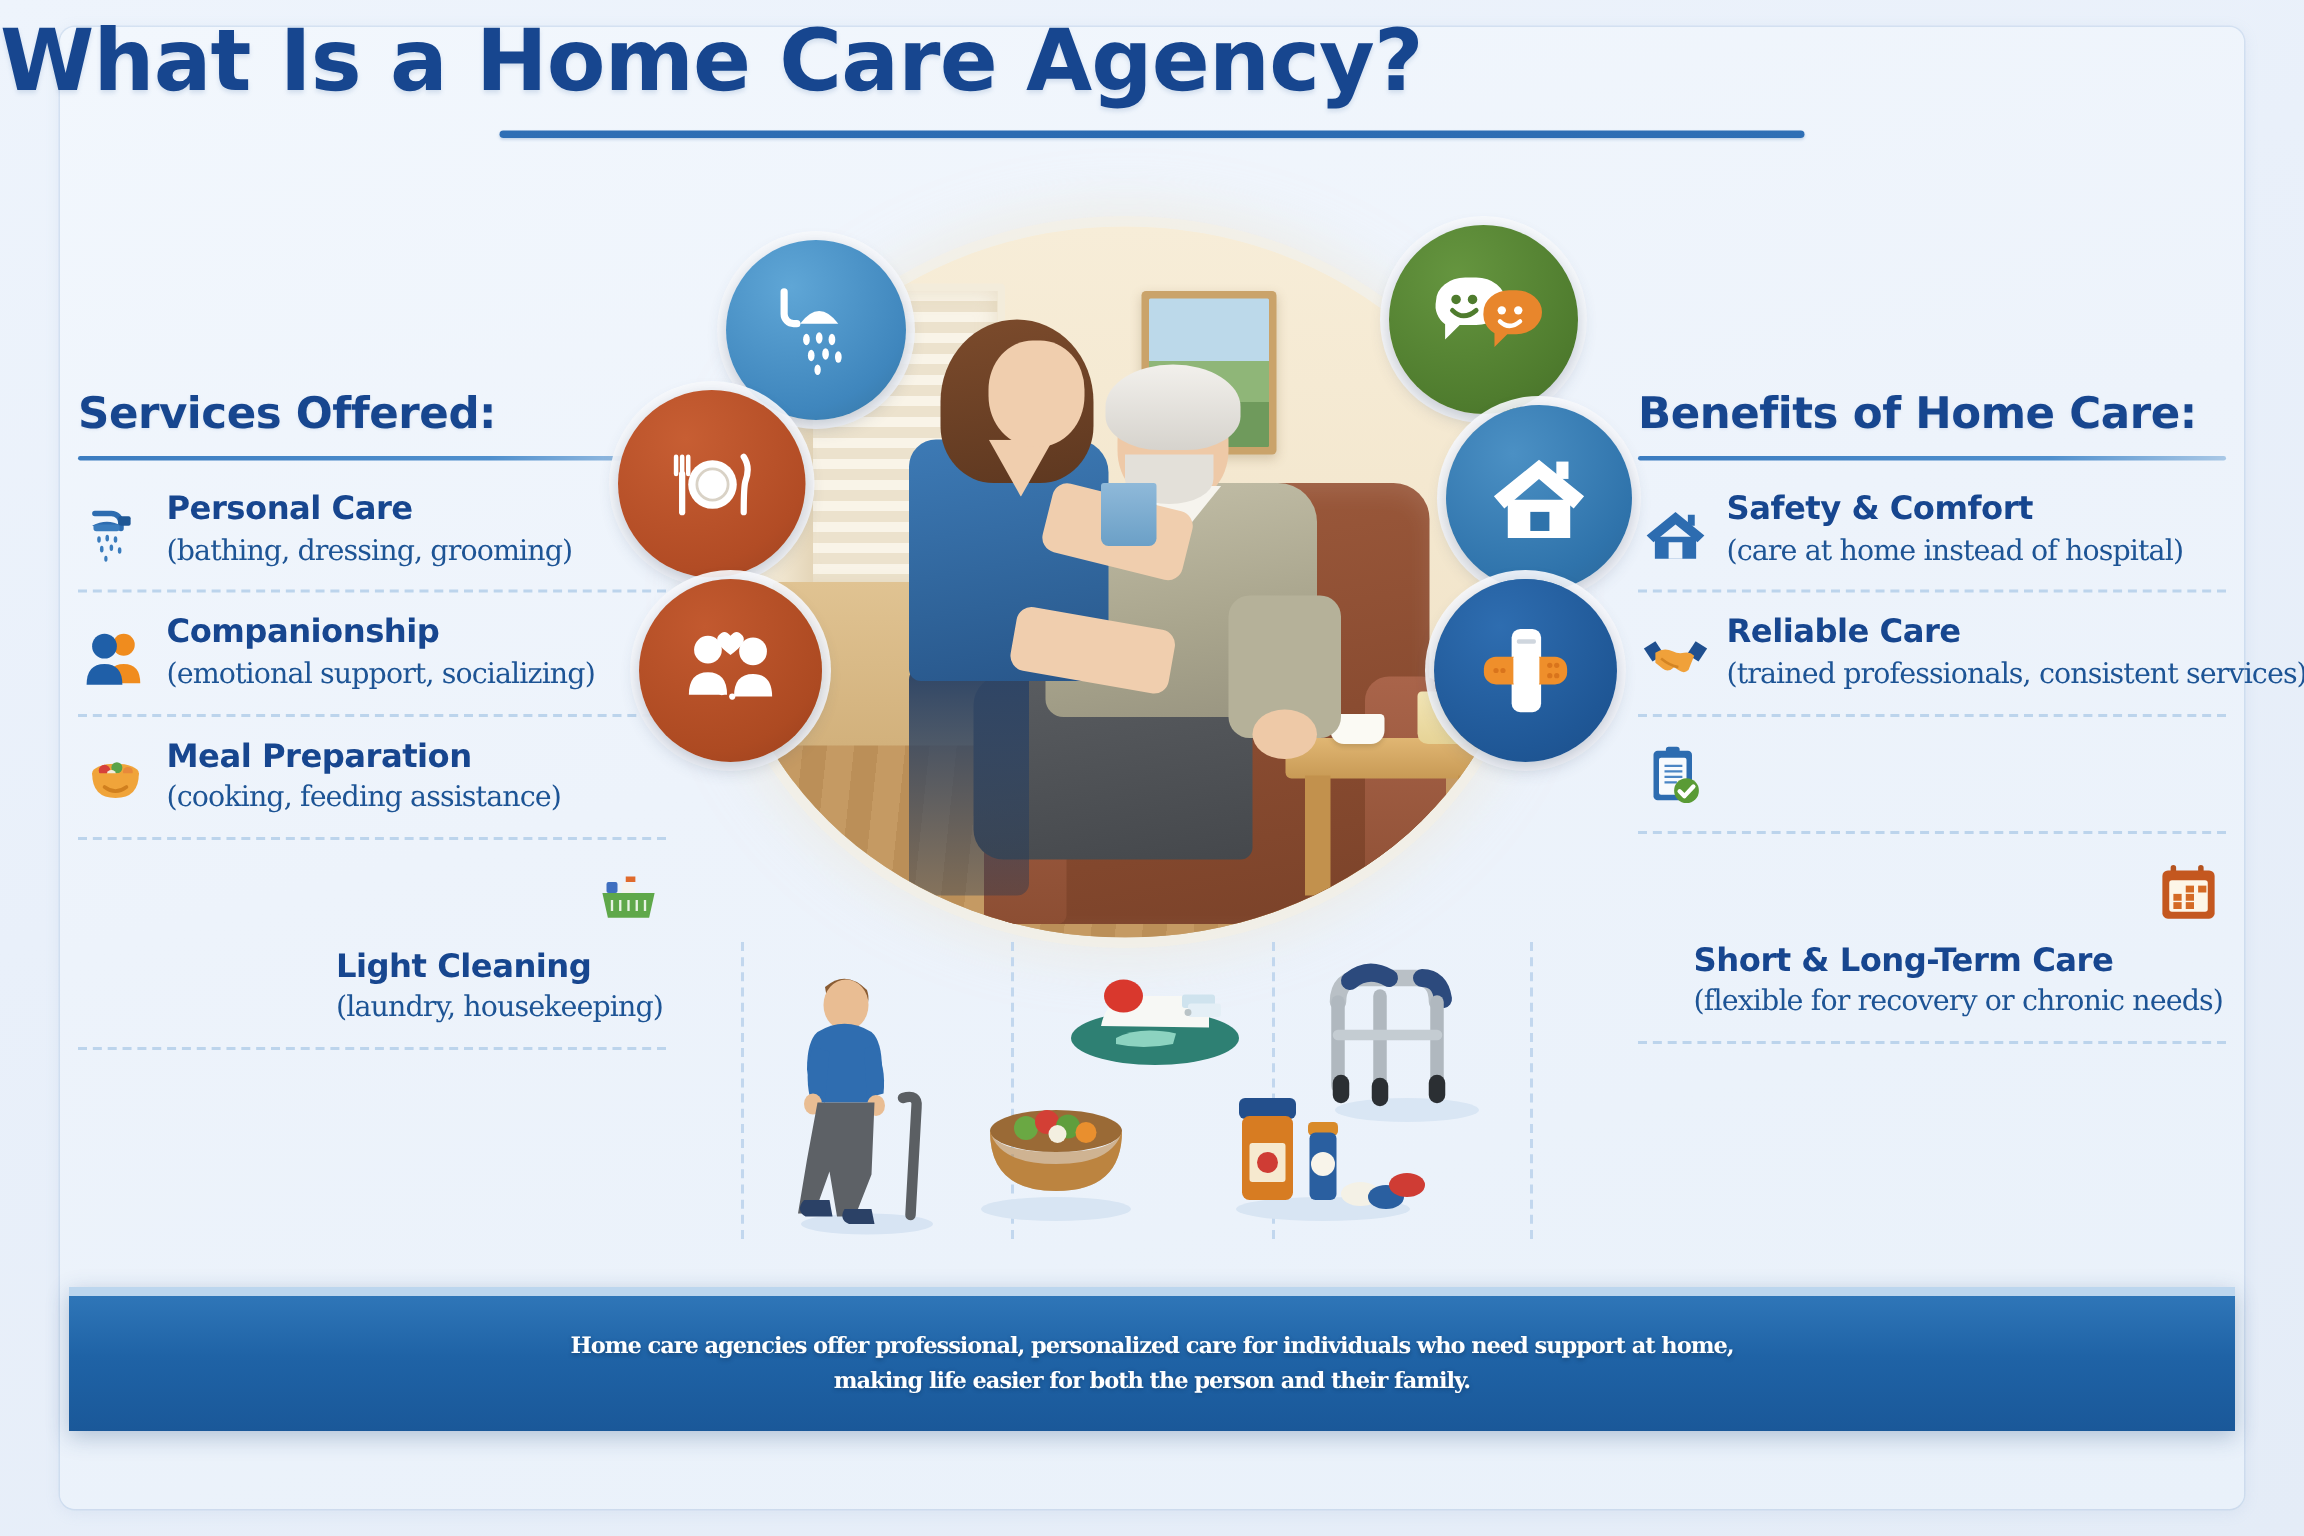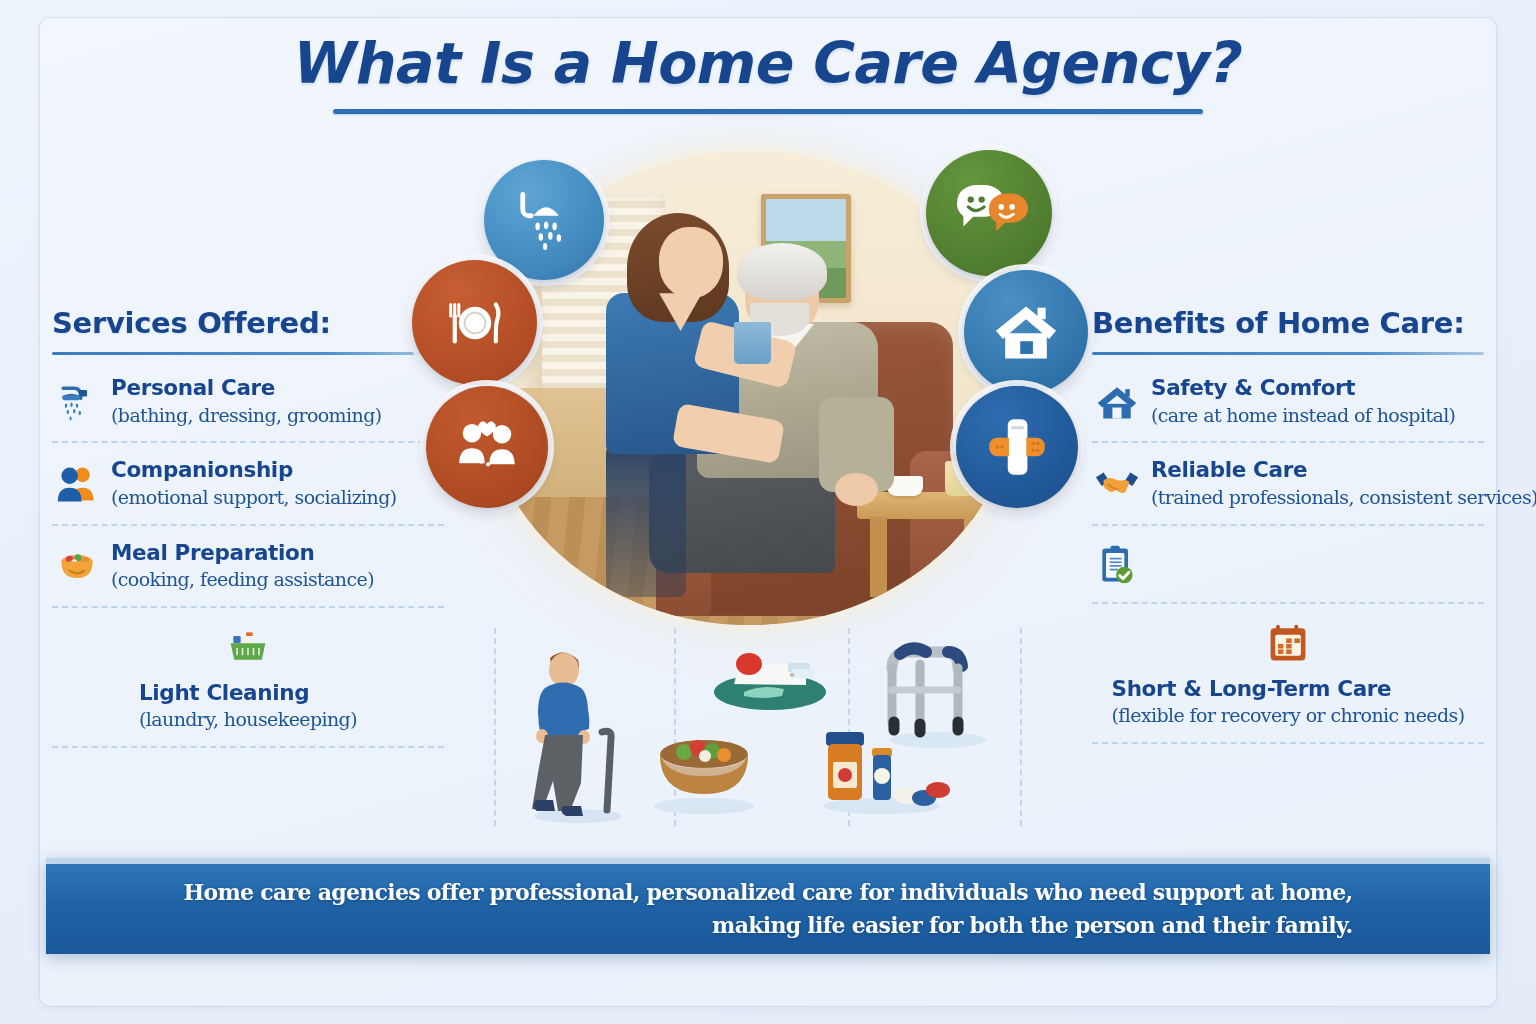--- a/index.html
+++ b/index.html
@@ -25,23 +25,21 @@
     left: 40px; top: 18px;
     width: 1456px; height: 988px;
     background: linear-gradient(165deg, #f2f7fd 0%, #edf3fb 45%, #e9f1fa 100%);
     border-radius: 10px;
     box-shadow: 0 0 0 1px rgba(170,195,225,0.30), 0 2px 10px rgba(140,170,205,0.16);
   }
 
   
   .title-wrap {
     position: absolute;
-    left: 0; right: 0; top: 32px;
-    text-align: center;
-    font-style: italic;
+    left: 0; right: 0; top: 10px;
   }
   .title {
     font-family: "DejaVu Sans", sans-serif;
     font-size: 57px;
     font-weight: 700;
     letter-spacing: -0.5px;
     color: #17468f;
     text-shadow: 0 2px 3px rgba(120,150,190,0.25);
     line-height: 1.1;
   }
@@ -52,21 +50,20 @@
     background: linear-gradient(90deg, #2f6fb5, #2a6ab1 50%, #2f6fb5);
     border-radius: 3px;
     box-shadow: 0 1px 2px rgba(110,150,195,0.4);
   }
 
   
   .col {
     position: absolute;
     top: 258px;
     width: 392px;
-    margin-top: 48px;
   }
   .col-left  { left: 52px; }
   .col-right { left: 1092px; }
 
   .col-head {
     font-family: "DejaVu Sans", sans-serif;
     font-size: 29px;
     font-weight: 700;
     color: #17468f;
     letter-spacing: -0.3px;
@@ -74,21 +71,21 @@
   }
   .col-rule {
     height: 3px;
     margin: 12px 0 6px;
     background: linear-gradient(90deg, #3b7cc0, #4f8fcd 70%, #a9c8e6);
     border-radius: 2px;
   }
 
   .item {
     display: flex;
-    align-items: center;
+    align-items: flex-end;
     gap: 11px;
     padding: 15px 2px 14px 2px;
     border-bottom: 2px dashed #bcd4ec;
   }
   .item:last-child { border-bottom: 2px dashed #bcd4ec; flex-direction: column; }
 
   .item-ic {
     flex: 0 0 auto;
     width: 46px; height: 46px;
     margin-top: 1px;
@@ -403,24 +400,24 @@
     position: absolute;
     left: 46px; top: 858px;
     width: 1444px; height: 96px;
     background: linear-gradient(180deg, #2f76b8 0%, #1f63a6 45%, #1a5899 100%);
     border-top: 6px solid #bcd6ee;
     display: flex; align-items: center; justify-content: center;
     box-shadow: 0 4px 14px rgba(40,80,130,0.30);
   }
   .banner-text {
     font-family: "DejaVu Serif", serif;
-    font-size: 22px;
+    font-size: 15px;
     font-weight: 700;
     color: #ffffff;
-    text-align: right;
+    text-align: center;
     line-height: 1.52;
     letter-spacing: -0.7px;
     text-shadow: 0 1px 3px rgba(10,40,75,0.45);
   }
 </style>
 </head>
 <body>
 
 <div class="page">
   <div class="panel"></div>

